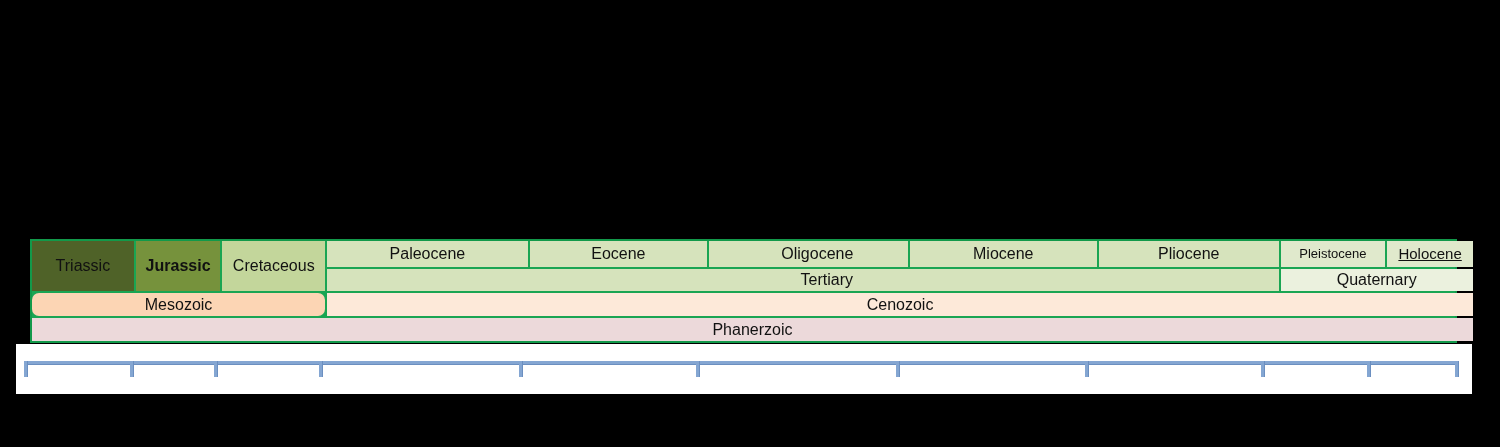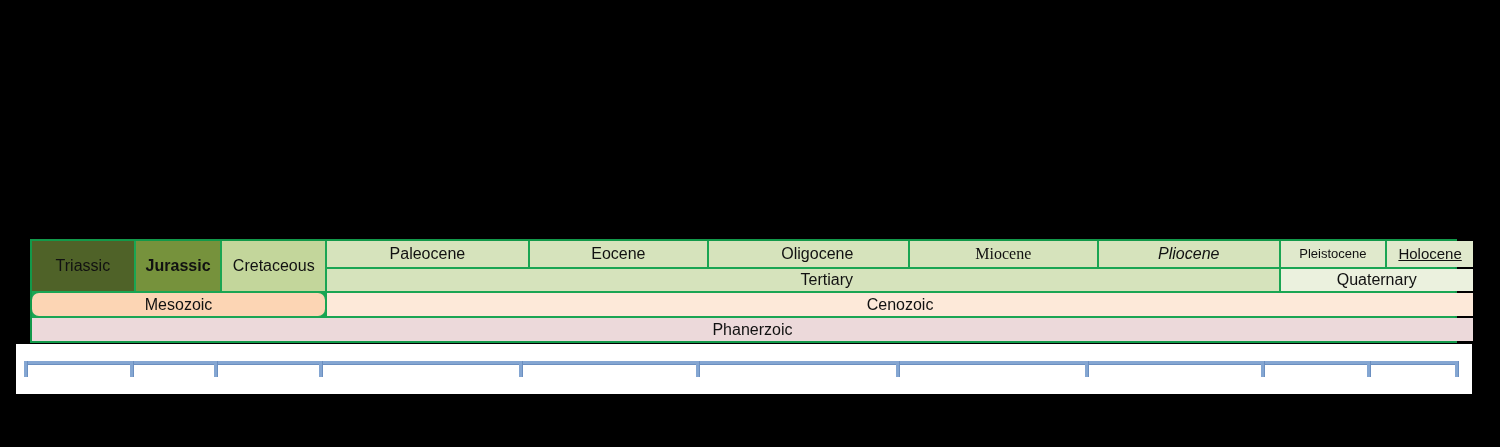--- a/index.html
+++ b/index.html
@@ -28,21 +28,21 @@
     color:#111;
     white-space:nowrap;
     overflow:hidden;
   }
   .c-triassic   {grid-column:1;grid-row:1/3;}
   .c-jurassic   {grid-column:2;grid-row:1/3;}
   .c-cretaceous {grid-column:3;grid-row:1/3;}
   .c-paleocene  {grid-column:4;grid-row:1;}
   .c-eocene     {grid-column:5;grid-row:1;}
   .c-oligocene  {grid-column:6;grid-row:1;}
-  .c-miocene    {grid-column:7;grid-row:1;font-family:Liberation Serif, serif;}
+  .c-miocene    {grid-column:7;grid-row:1;}
   .c-pliocene   {grid-column:8;grid-row:1;}
   .c-pleistocene{grid-column:9;grid-row:1;font-size:13px;text-align:right;}
   .c-holocene   {grid-column:10;grid-row:1;font-size:15px;text-decoration:underline;}
   .c-tertiary   {grid-column:4/9;grid-row:2;}
   .c-quaternary {grid-column:9/11;grid-row:2;}
   .c-mesozoic   {grid-column:1/4;grid-row:3;border-radius:7px;}
   .c-cenozoic   {grid-column:4/11;grid-row:3;}
   .c-phanerzoic {grid-column:1/11;grid-row:4;}
   
   .ruler-strip{
@@ -75,21 +75,21 @@
 <div class="stage">
 
   <div class="geo-table">
     <div class="cell c-triassic" style="background-color: rgb(79, 98, 40);">Triassic</div>
     <div class="cell c-jurassic" style="background-color: rgb(118, 146, 60); font-weight: bold;">Jurassic</div>
     <div class="cell c-cretaceous" style="background-color: rgb(195, 214, 155);">Cretaceous</div>
     <div class="cell c-paleocene" style="background-color: rgb(214, 227, 188);">Paleocene</div>
     <div class="cell c-eocene" style="background-color: rgb(214, 227, 188);">Eocene</div>
     <div class="cell c-oligocene" style="background-color: rgb(214, 227, 188); padding-left: 18px;">Oligocene</div>
     <div class="cell c-miocene" style="background-color: rgb(214, 227, 188);">Miocene</div>
-    <div class="cell c-pliocene" style="background-color: rgb(214, 227, 188); font-style: italic;">Pliocene</div>
+    <div class="cell c-pliocene" style="background-color: rgb(214, 227, 188);">Pliocene</div>
     <div class="cell c-pleistocene" style="background-color: rgb(224, 233, 204);">Pleistocene</div>
     <div class="cell c-holocene" style="background-color: rgb(224, 233, 204);">Holocene</div>
     <div class="cell c-tertiary" style="background-color: rgb(214, 227, 188); padding-left: 48px;">Tertiary</div>
     <div class="cell c-quaternary" style="background-color: rgb(235, 241, 222);">Quaternary</div>
     <div class="cell c-mesozoic" style="background-color: rgb(252, 213, 180);">Mesozoic</div>
     <div class="cell c-cenozoic" style="background-color: rgb(253, 233, 217);">Cenozoic</div>
     <div class="cell c-phanerzoic" style="background-color: rgb(236, 217, 218);">Phanerzoic</div>
   </div>
 
   <div class="ruler-strip"></div>

